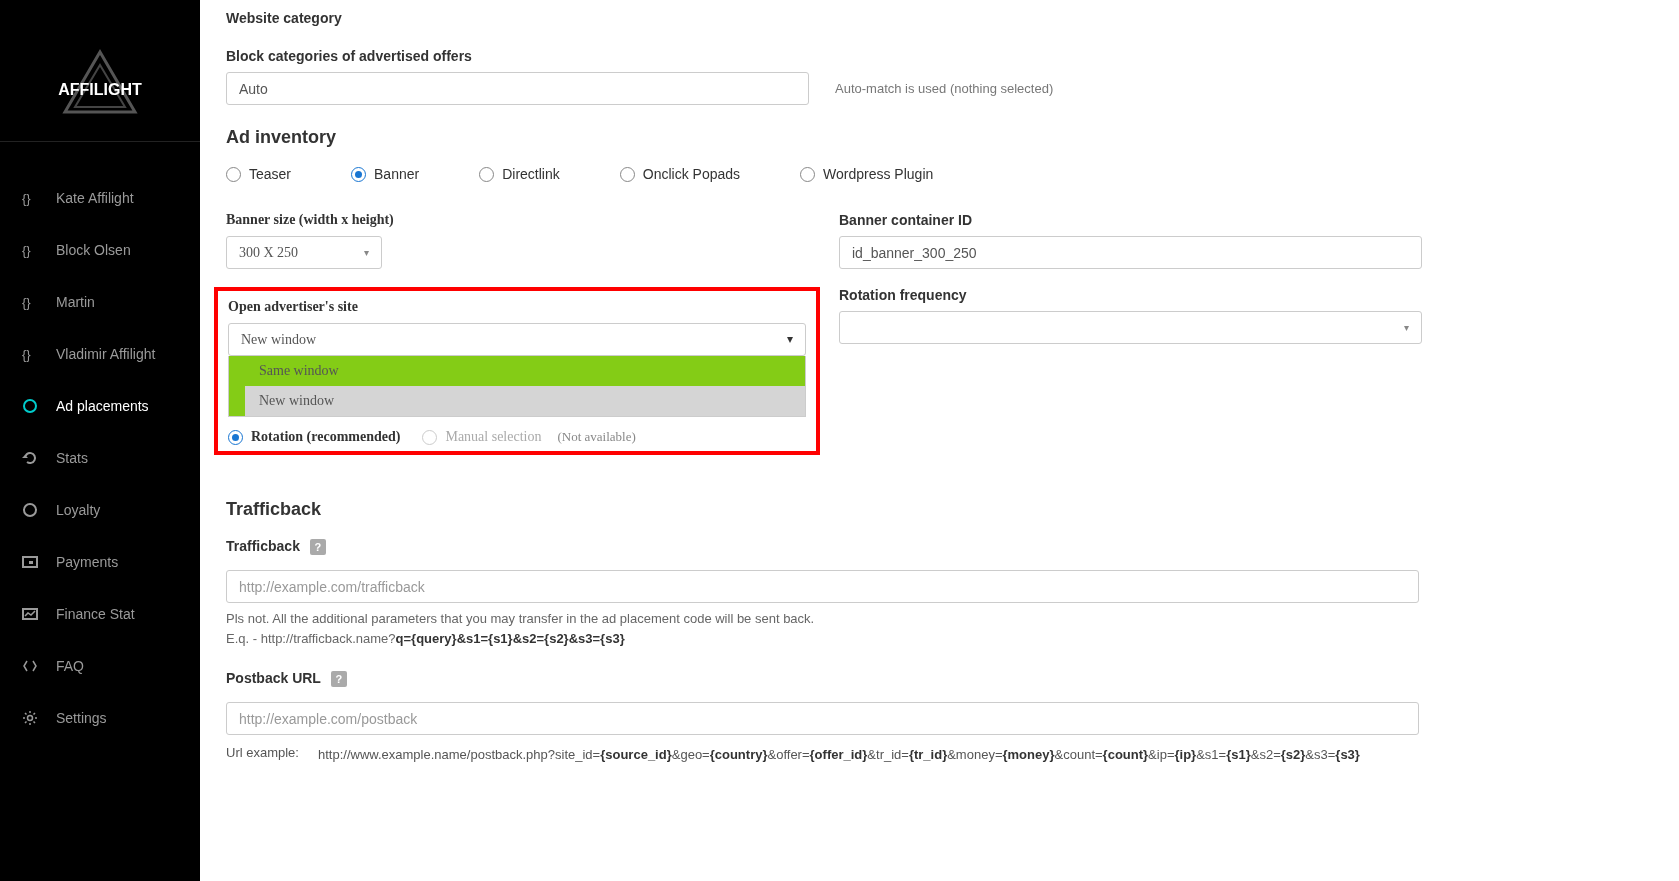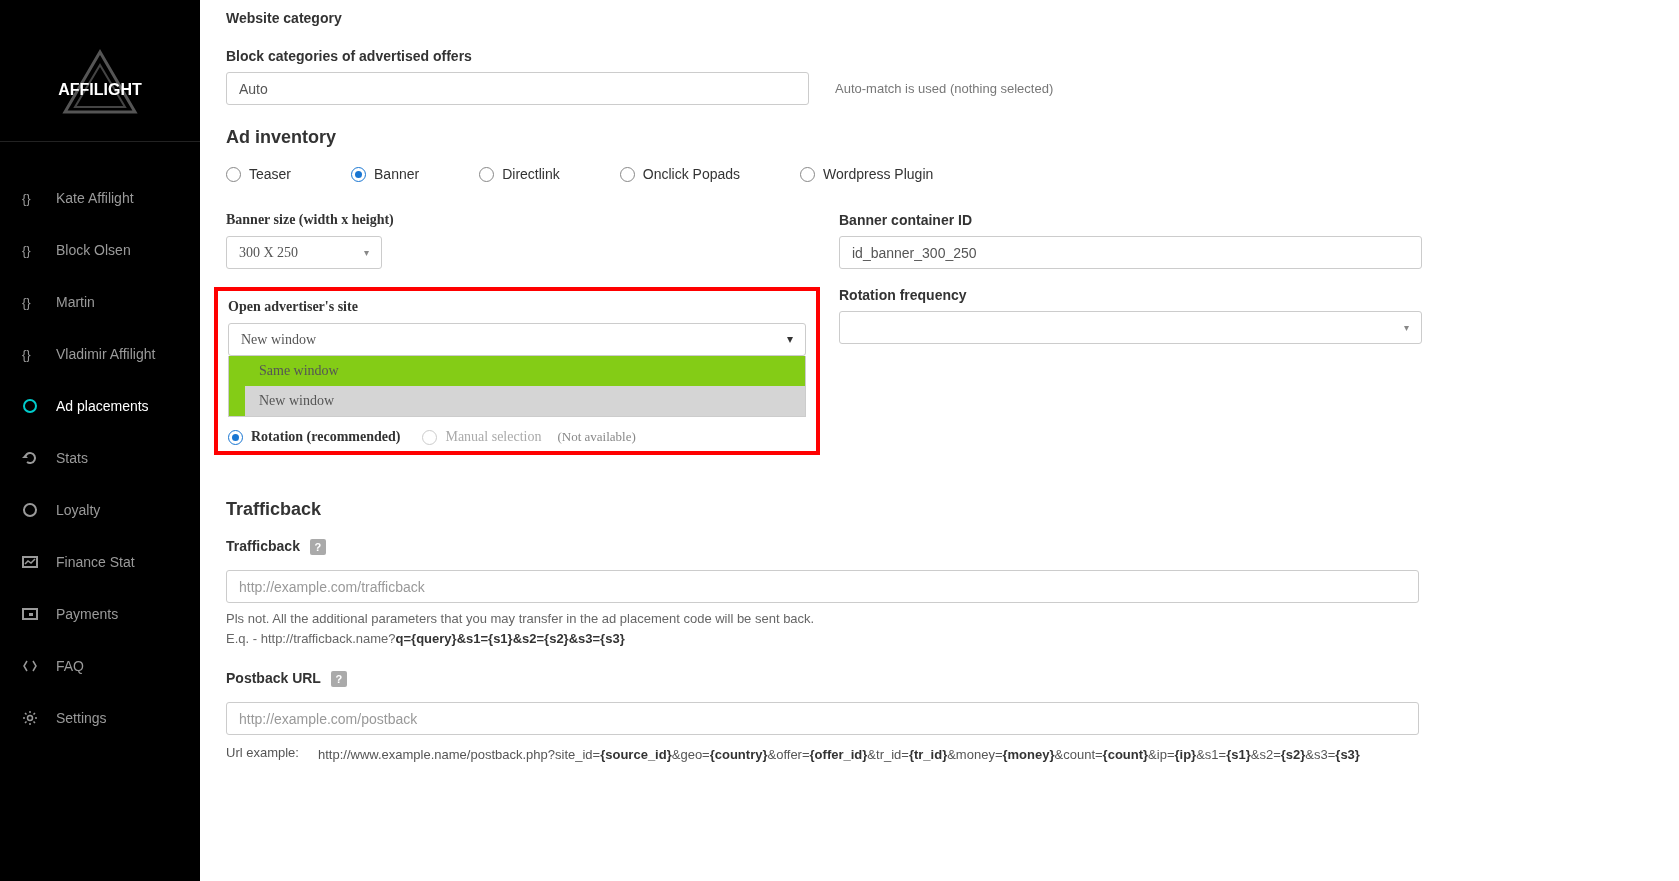--- a/index.html
+++ b/index.html
@@ -122,33 +122,33 @@
             <svg viewBox="0 0 16 16">
               <circle cx="8" cy="8" r="6" fill="none" stroke="#9a9a9a" stroke-width="2"></circle>
             </svg>
           </span>
         <span>Loyalty</span>
       </li>
       <li class="sidebar-item">
         <span class="sidebar-icon">
             <svg viewBox="0 0 16 16">
               <rect x="1" y="3" width="14" height="10" fill="none" stroke="#9a9a9a" stroke-width="2"></rect>
+              <rect x="7" y="7" width="4" height="3" fill="#9a9a9a"></rect>
+            </svg>
+          </span>
+        <span>Payments</span>
+      </li>
+      <li class="sidebar-item">
+        <span class="sidebar-icon">
+            <svg viewBox="0 0 16 16">
+              <rect x="1" y="3" width="14" height="10" fill="none" stroke="#9a9a9a" stroke-width="2"></rect>
               <path d="M3 10l3-3 3 2 4-4" fill="none" stroke="#9a9a9a" stroke-width="1.5"></path>
             </svg>
           </span>
         <span>Finance Stat</span>
-      </li>
-      <li class="sidebar-item">
-        <span class="sidebar-icon">
-            <svg viewBox="0 0 16 16">
-              <rect x="1" y="3" width="14" height="10" fill="none" stroke="#9a9a9a" stroke-width="2"></rect>
-              <rect x="7" y="7" width="4" height="3" fill="#9a9a9a"></rect>
-            </svg>
-          </span>
-        <span>Payments</span>
       </li>
       <li class="sidebar-item">
         <span class="sidebar-icon">
             <svg viewBox="0 0 16 16">
               <path d="M5 3l-3 5 3 5M11 3l3 5-3 5" fill="none" stroke="#9a9a9a" stroke-width="1.5"></path>
             </svg>
           </span>
         <span>FAQ</span>
       </li>
       <li class="sidebar-item">

